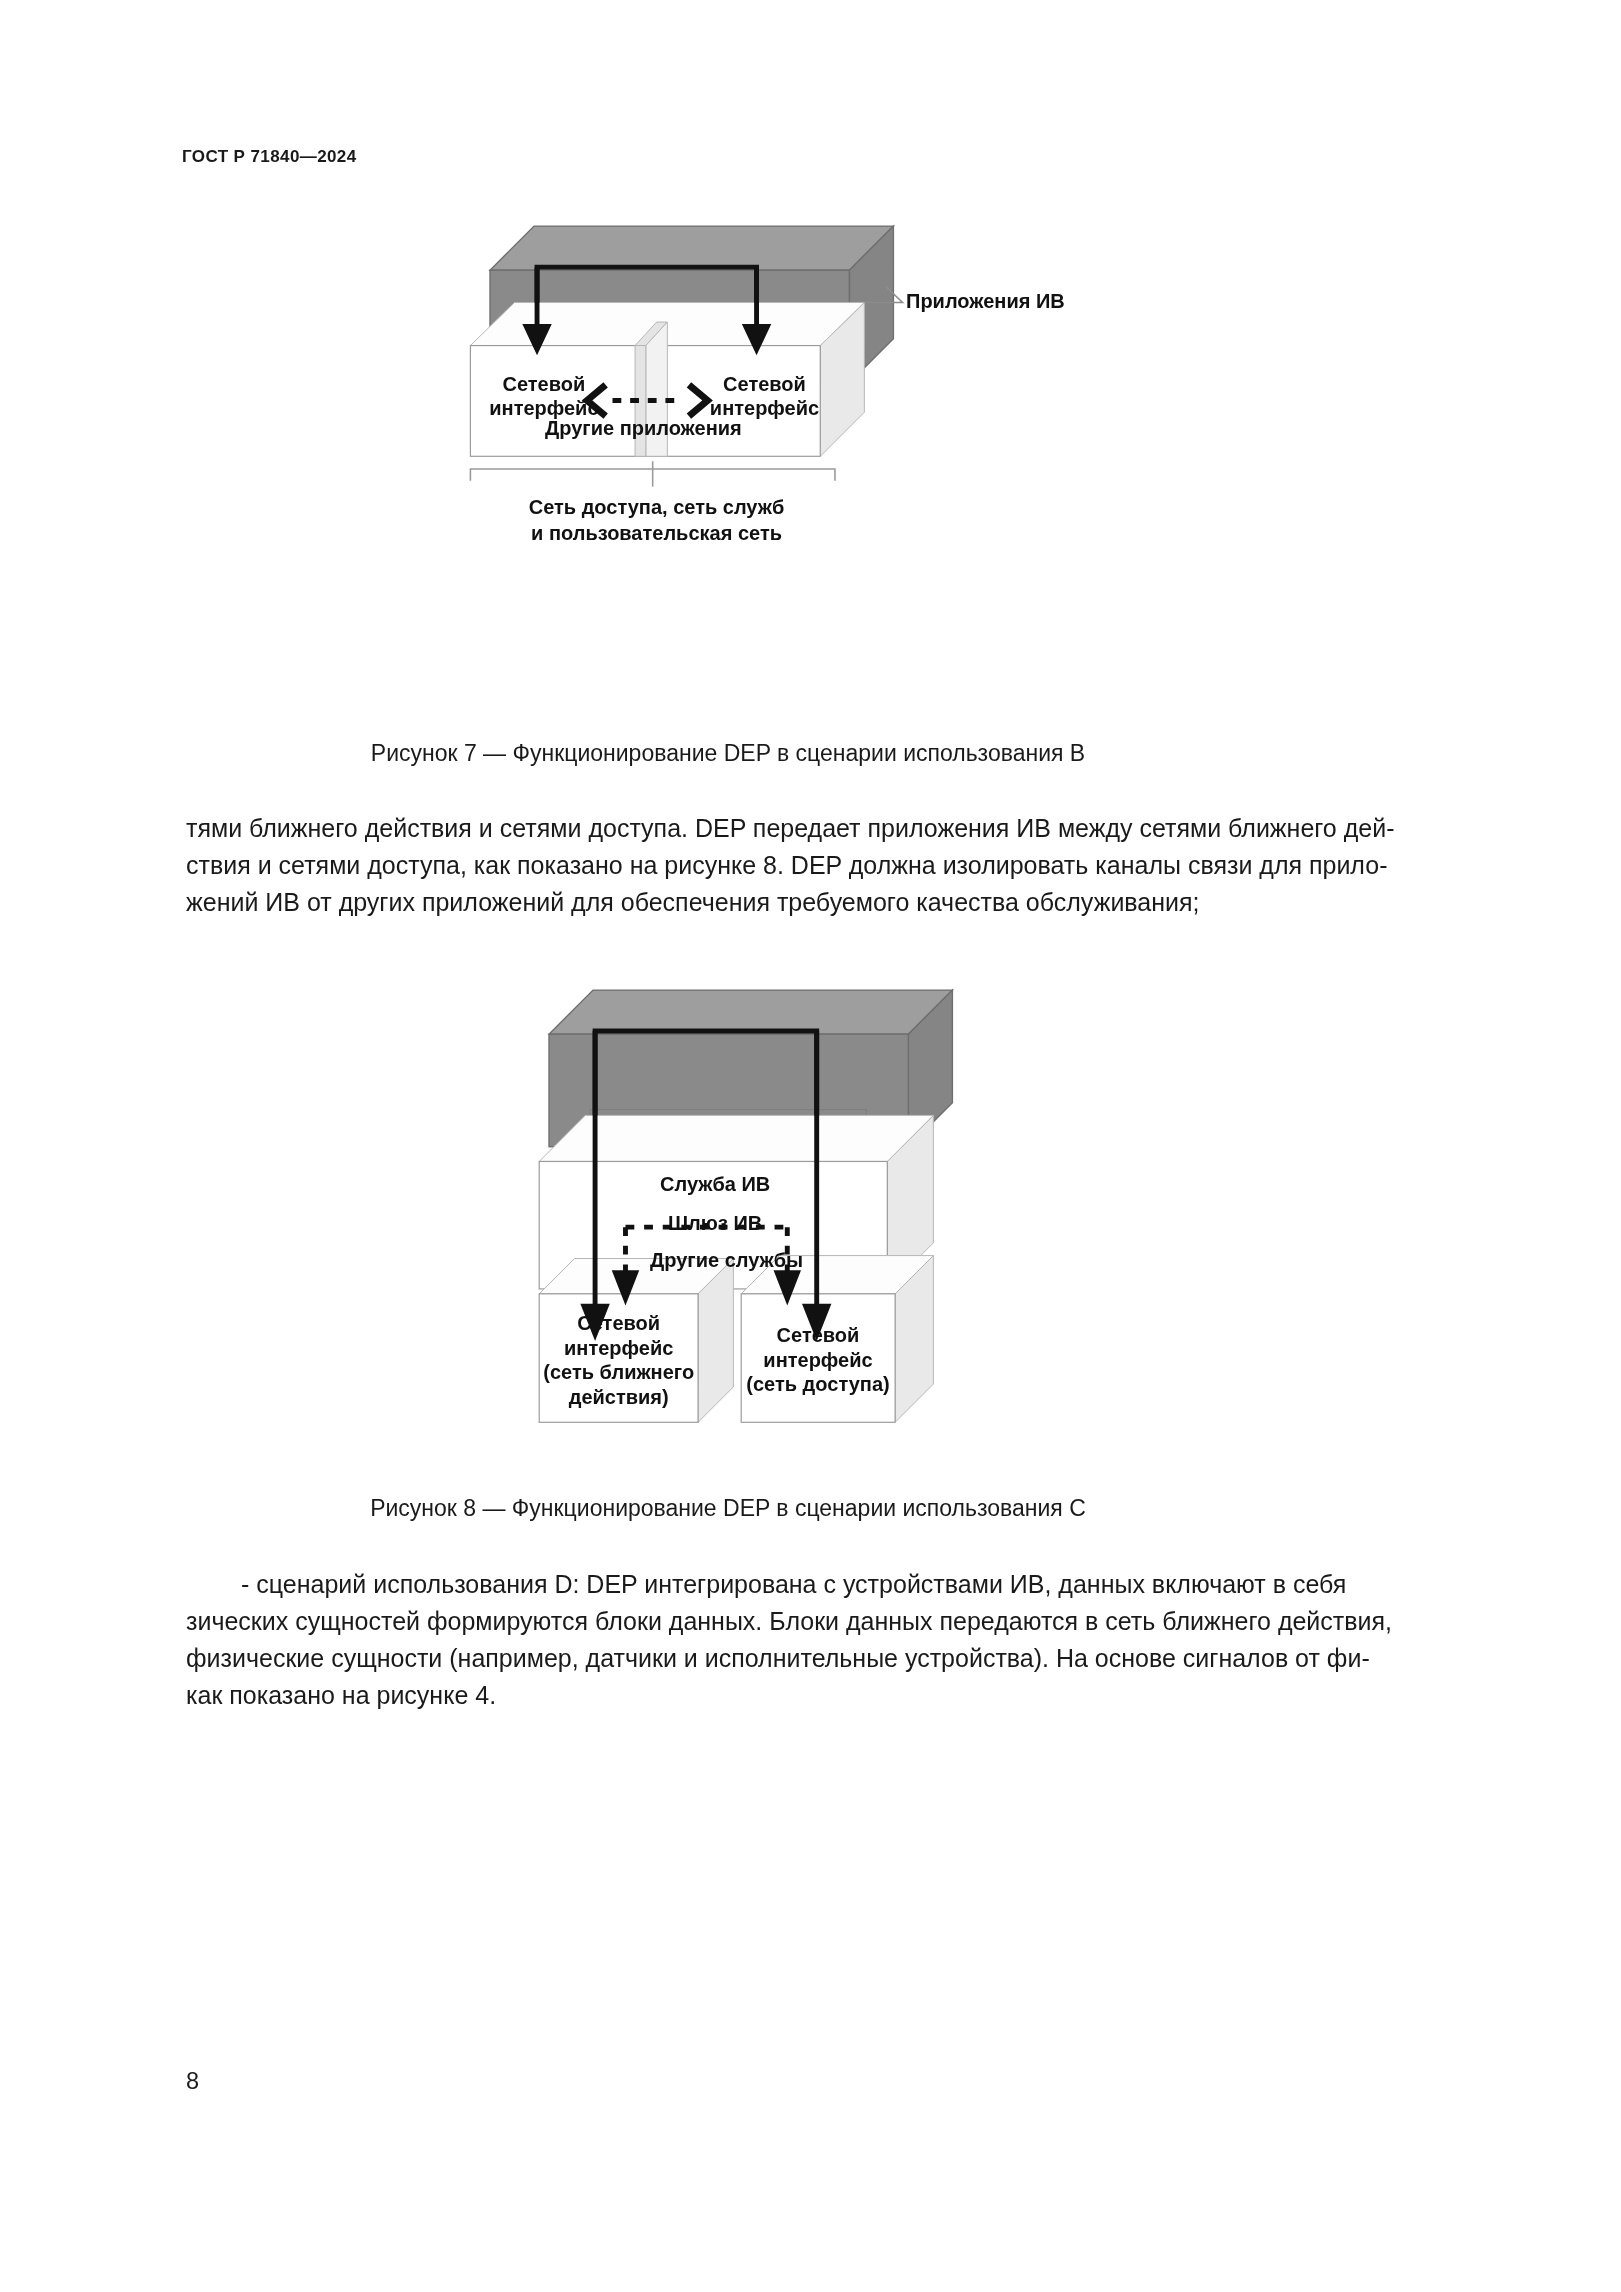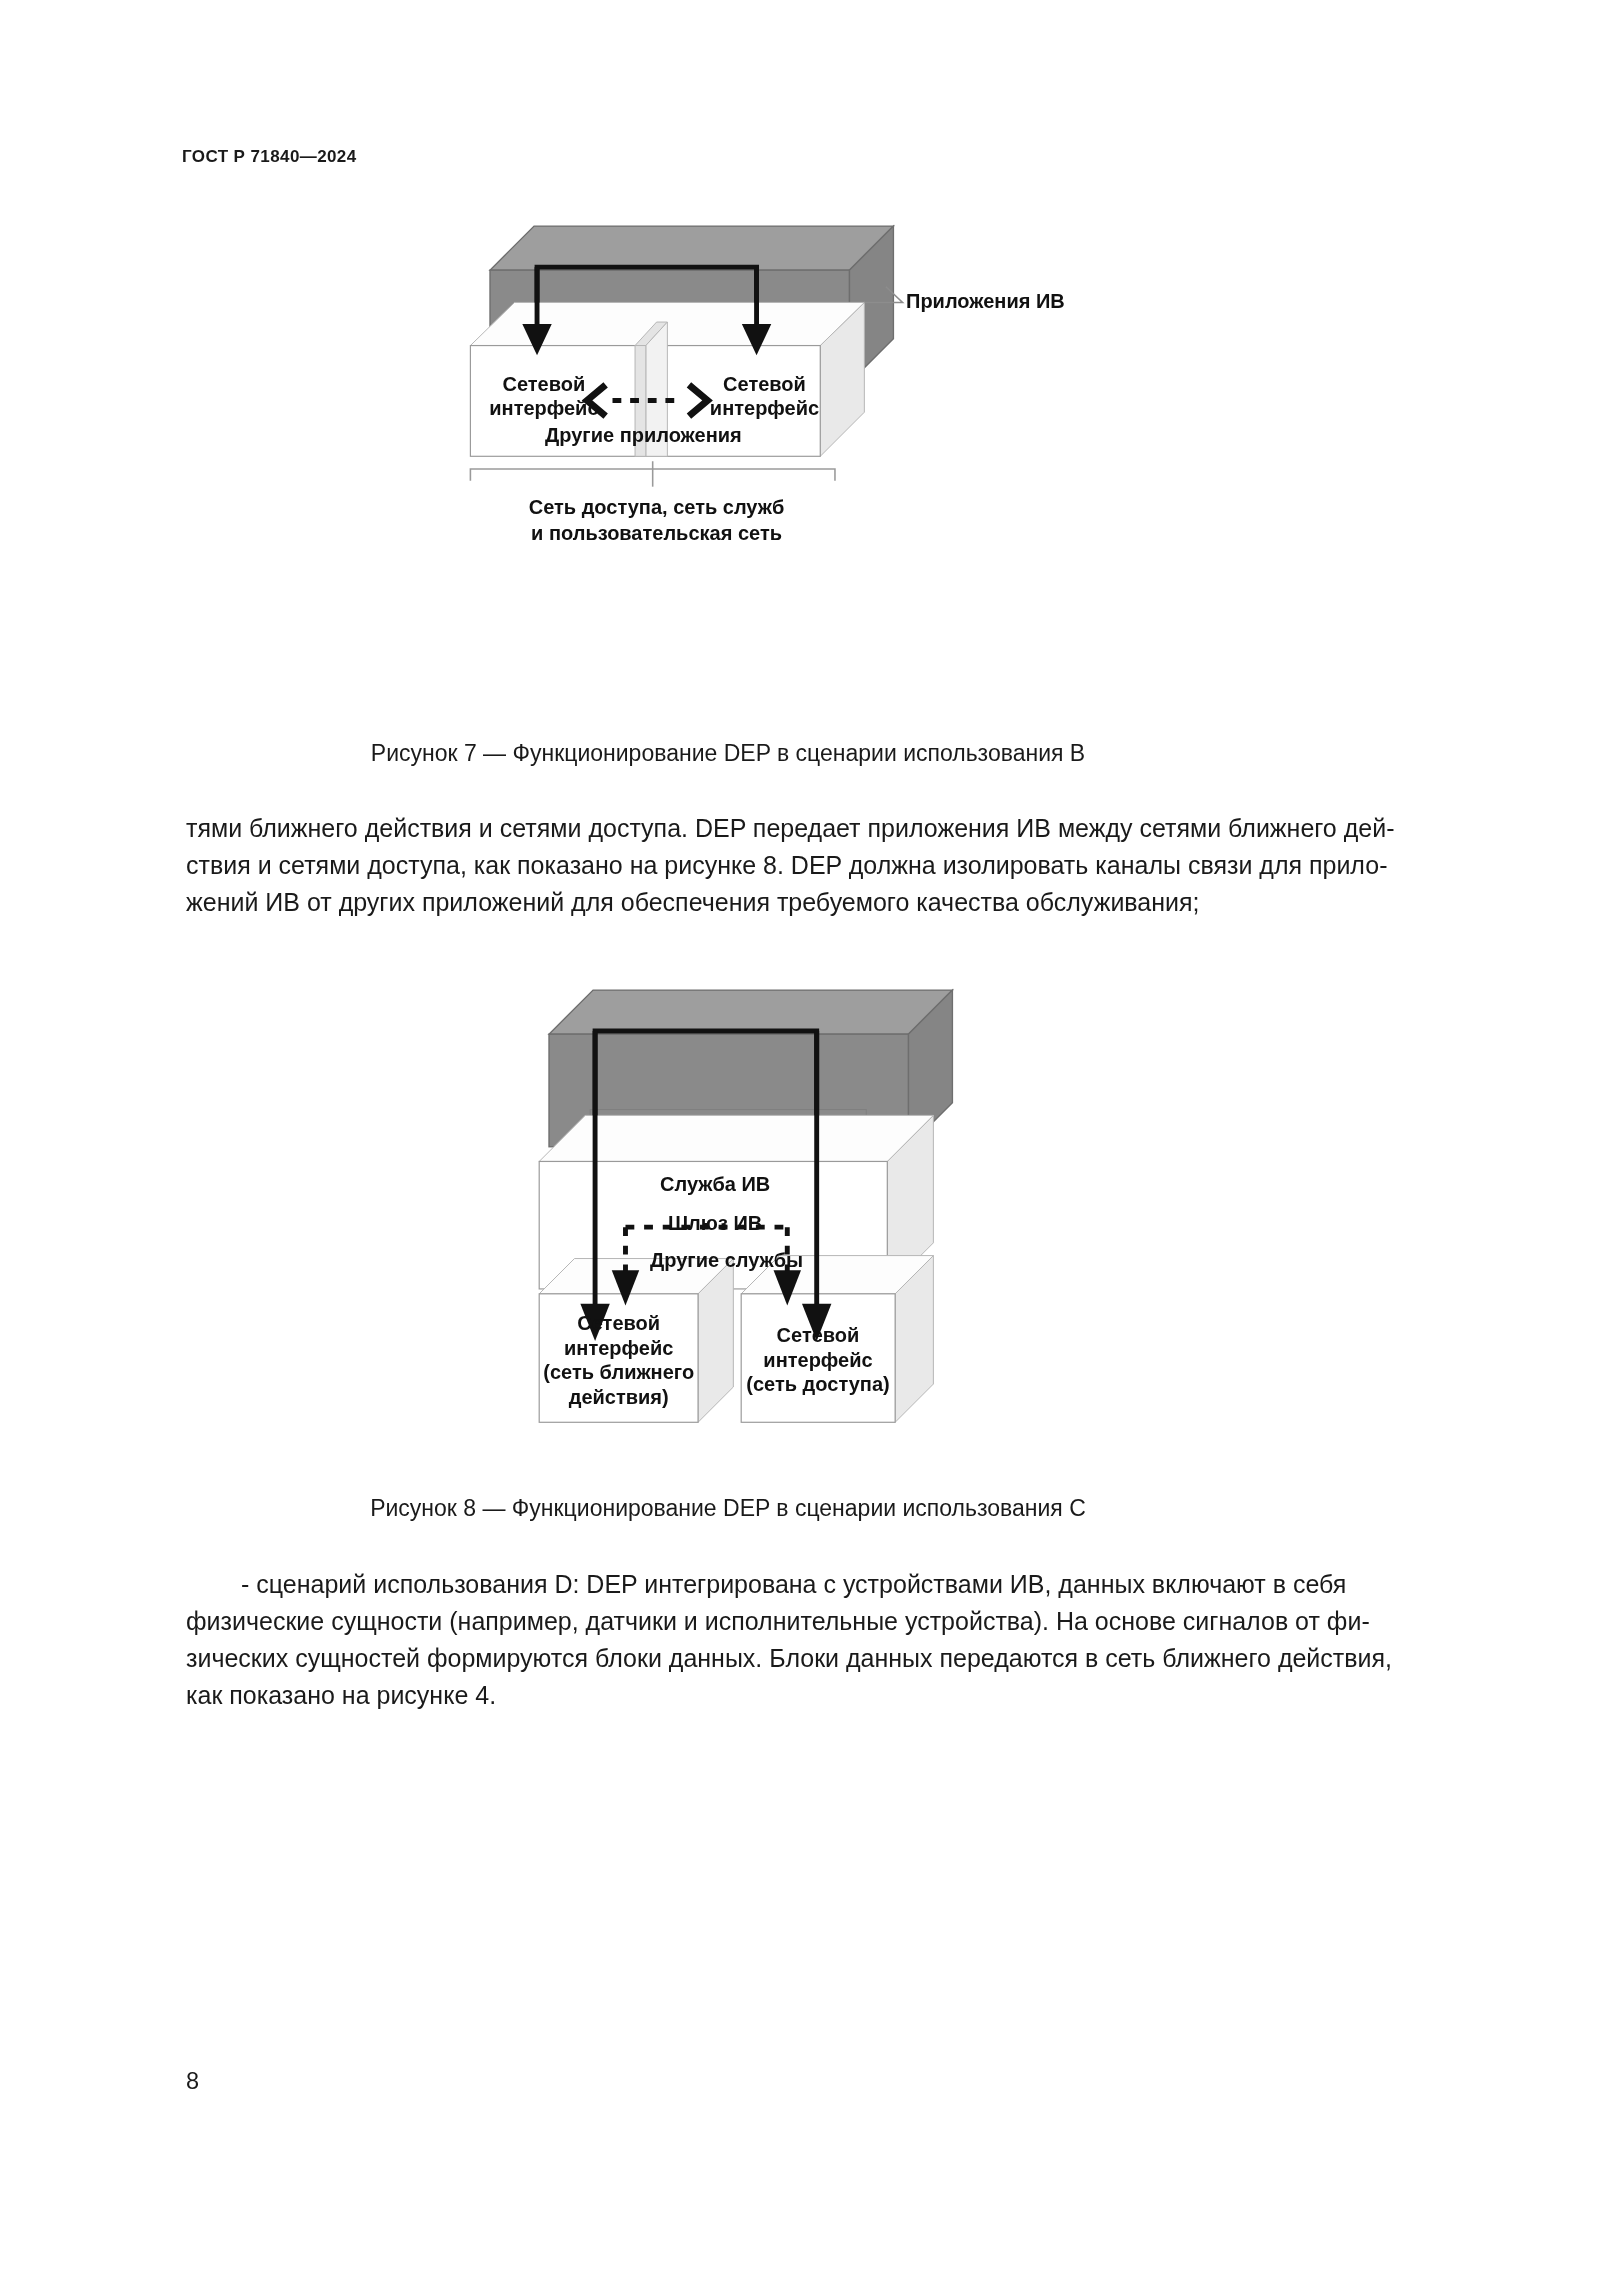--- a/index.html
+++ b/index.html
@@ -144,21 +144,21 @@
   <div class="free-label centered" style="left:-19.6px; top:157px; width:147px;">
     <span>Сетевой</span><br>
     <span>интерфейс</span>
   </div>
 
   <div class="free-label centered" style="left:201px; top:157px; width:147px;">
     <span>Сетевой</span><br>
     <span>интерфейс</span>
   </div>
 
-  <div class="free-label" style="left:55px; top:208px;text-align:center;">Другие приложения</div>
+  <div class="free-label" style="left:55px; top:201px;text-align:center;">Другие приложения</div>
 
   <div class="free-label" style="left:416px; top:74px;">Приложения ИВ</div>
 
   <div class="free-label centered" style="left:-59px; top:279px; width:451px; line-height:25.5px;">
     <span>Сеть доступа, сеть служб</span><br>
     <span>и пользовательская сеть</span>
   </div>
 </div>
 
 <div class="fig-caption" style="top:740px;">Рисунок 7 — Функционирование DEP в сценарии использования B</div>
@@ -223,19 +223,19 @@
     <span>Сетевой</span><br>
     <span>интерфейс</span><br>
     <span>(сеть доступа)</span>
   </div>
 </div>
 
 <div class="fig-caption" style="top:1495px;">Рисунок 8 — Функционирование DEP в сценарии использования C</div>
 
 <div class="para" style="left:186px; top:1566px; width:1255px;">
   <p class="indent">- сценарий использования D: DEP интегрирована с устройствами ИВ, данных включают в себя</p>
+  <p>зических сущностей формируются блоки данных. Блоки данных передаются в сеть ближнего действия,</p>
   <p>физические сущности (например, датчики и исполнительные устройства). На основе сигналов от фи-</p>
-  <p>зических сущностей формируются блоки данных. Блоки данных передаются в сеть ближнего действия,</p>
   <p>как показано на рисунке 4.</p>
 </div>
 
 <div class="page-number">8</div>
 
 
 </body></html>

